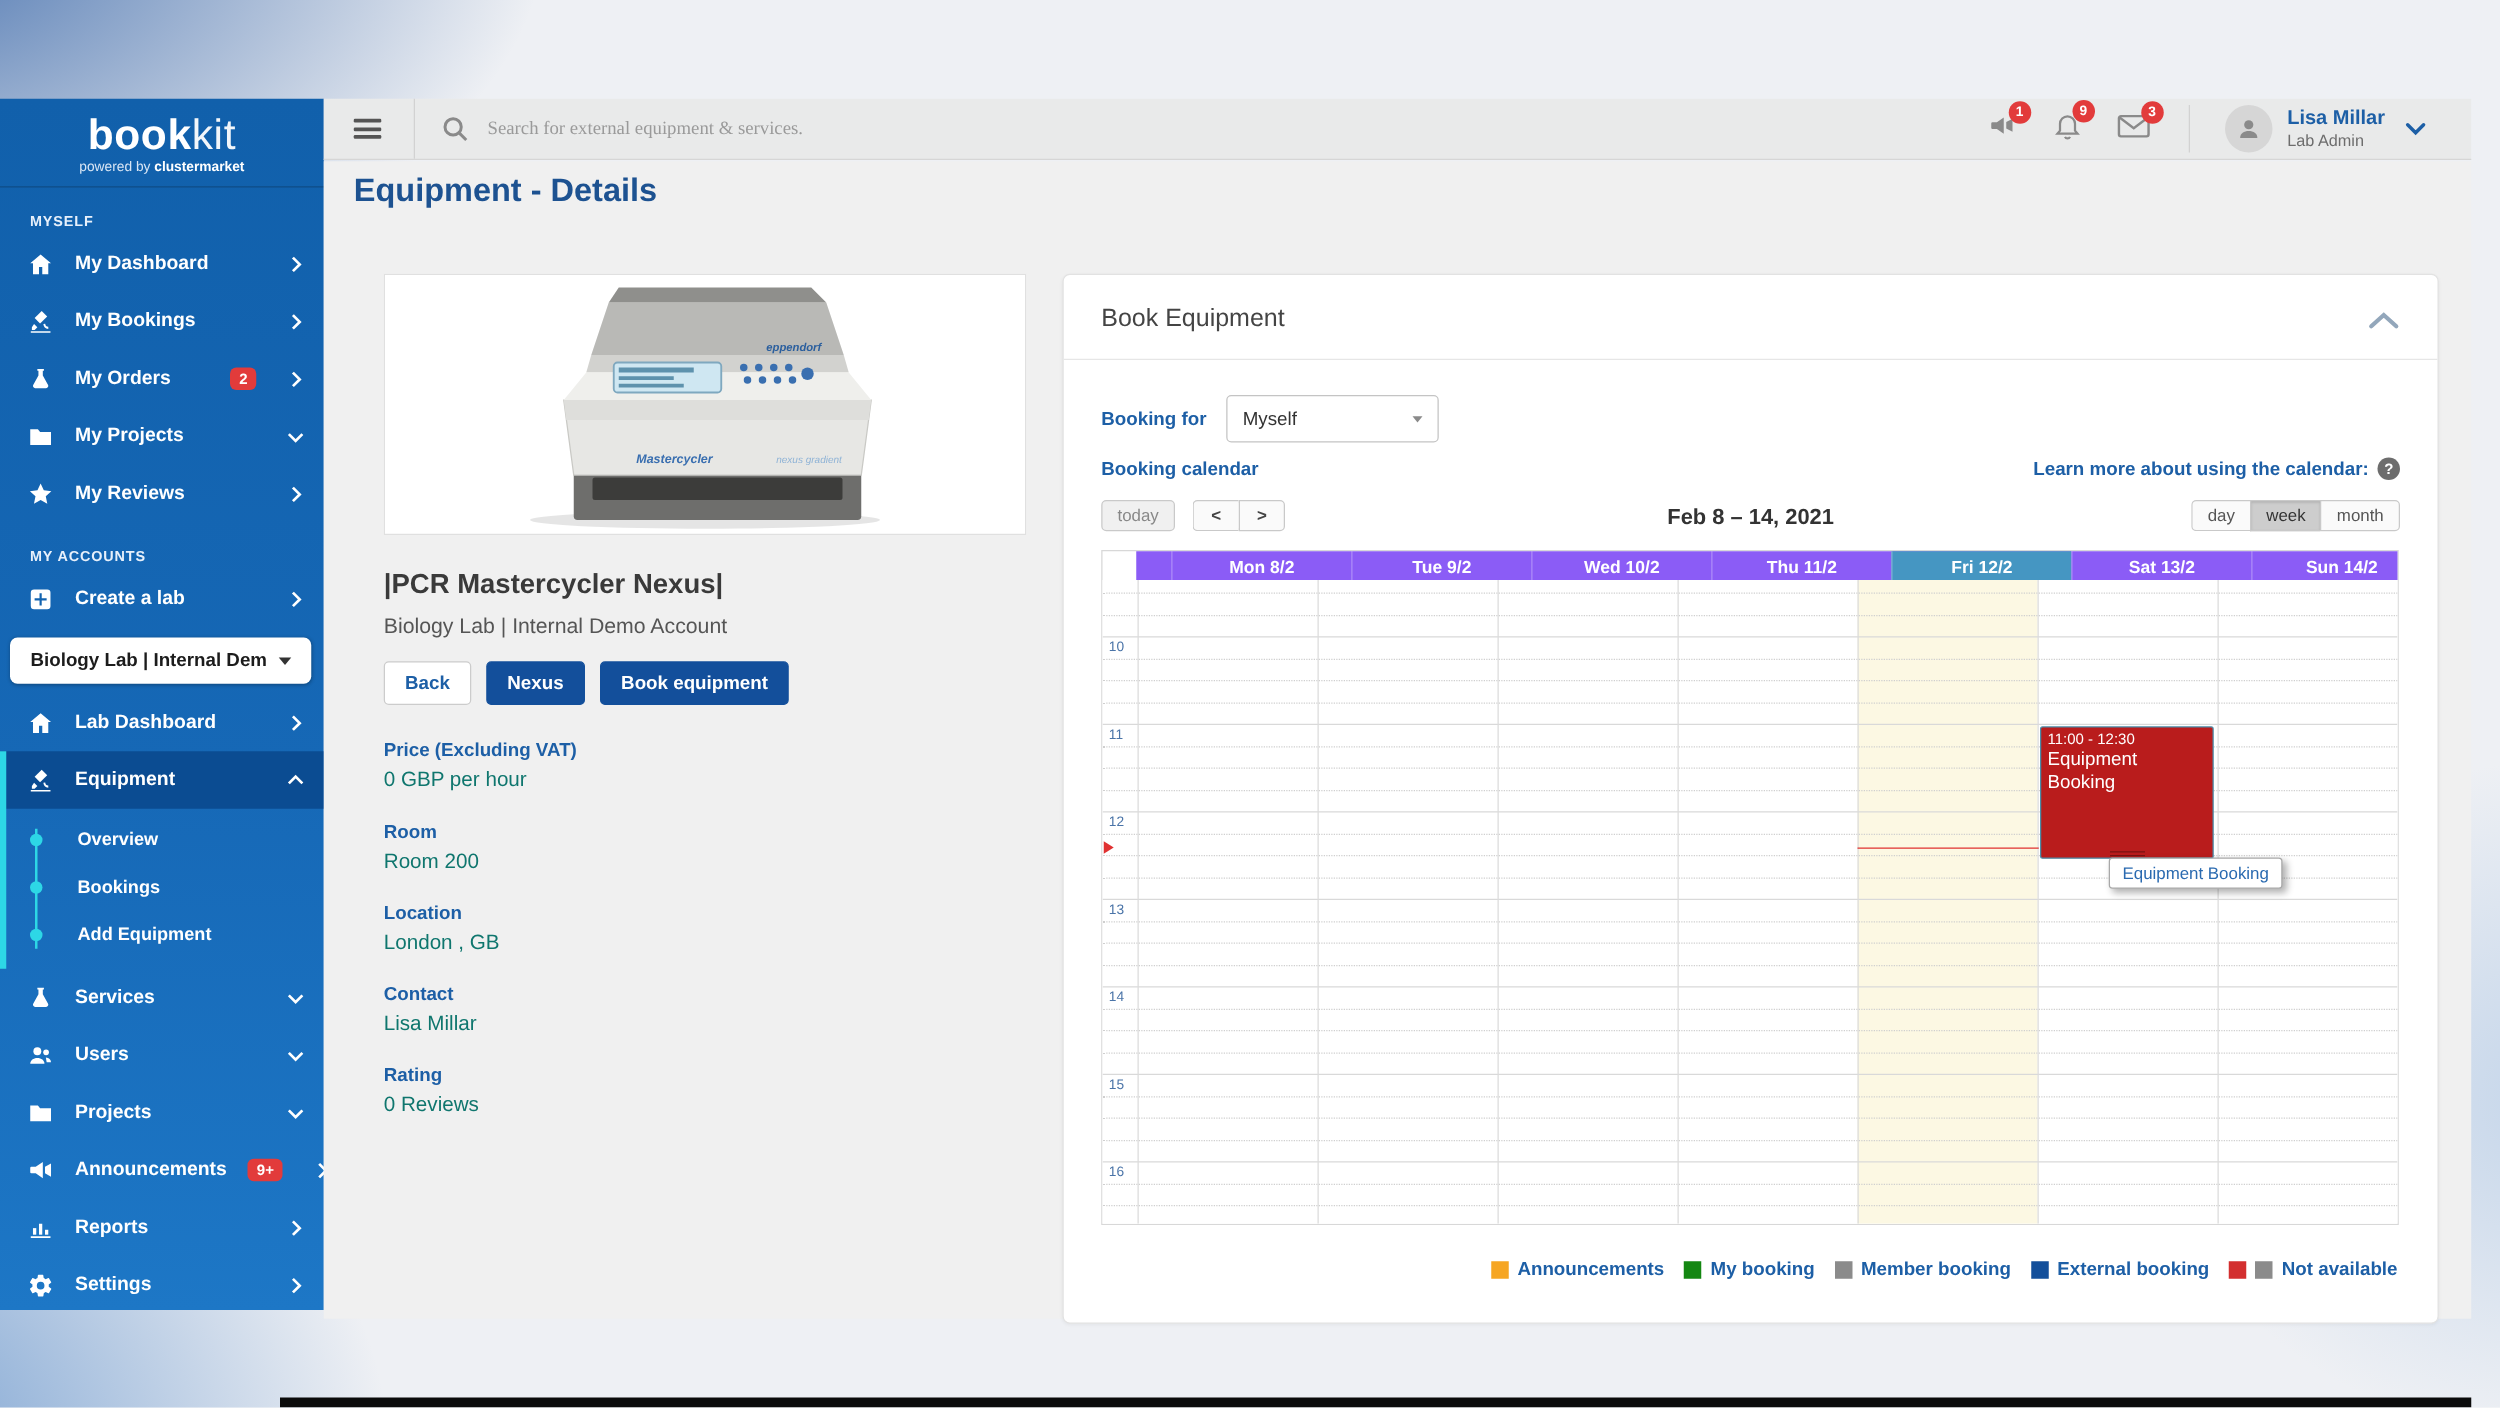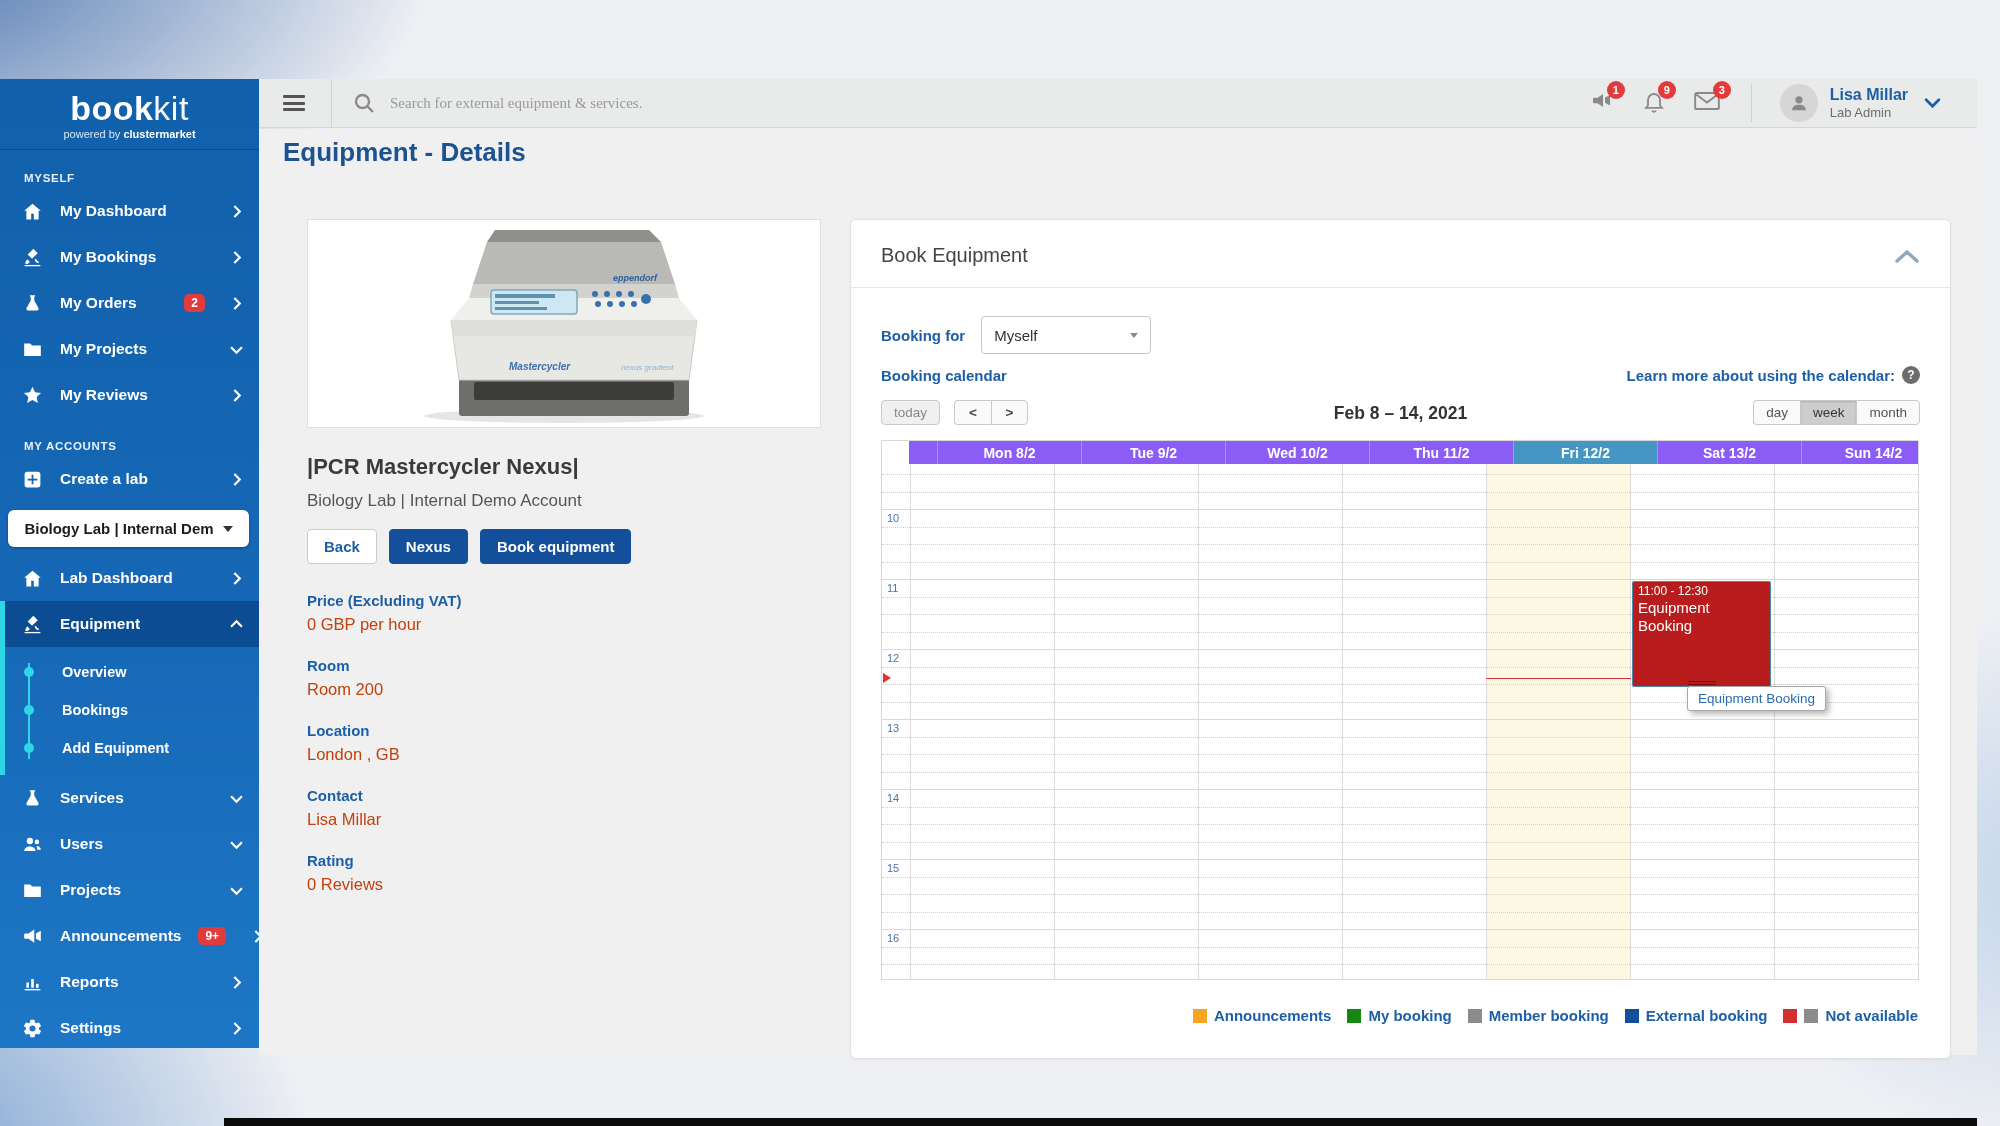--- a/index.html
+++ b/index.html
@@ -68,21 +68,21 @@
   .img-card { width:514px; height:209px; background:#fff; border:1px solid #e0e0e0; display:flex; align-items:center; justify-content:center; overflow:hidden; }
   .eq-name { margin-top:26px; font-size:22px; font-weight:700; color:#3a3a3a; }
   .eq-org { margin-top:11px; font-size:17px; color:#555; }
   .btn-row { margin-top:18px; display:flex; gap:12px; }
   .btn { font-family:inherit; font-size:15px; font-weight:700; border-radius:4px; height:35px; padding:0 16px; cursor:pointer; }
   .btn-outline { background:#fff; border:1px solid #ccc; color:#1d5fa6; }
   .btn-blue { background:#134f9b; border:1px solid #134f9b; color:#fff; }
   .fields { margin-top:28px; }
   .fgroup { margin-bottom:23px; }
   .flabel { font-size:15px; font-weight:700; color:#1d5fa6; }
-  .fvalue { margin-top:6px; font-size:16.5px; color:#c2410c; }
+  .fvalue { margin-top:6px; font-size:16.5px; color:#0f766e; }
   
   .panel { position:absolute; left:591px; top:90px; width:1101px; height:840px; background:#fff;
     border:1px solid #e2e2e2; border-radius:6px; box-shadow:0 1px 3px rgba(0,0,0,.05); }
   .panel-header { display:flex; justify-content:space-between; align-items:center; padding:24px 30px 20px; border-bottom:1px solid #e6e6e6; }
   .panel-title { font-size:20px; color:#444; }
   .row-booking-for { display:flex; align-items:center; gap:16px; margin:28px 30px 0; }
   .blue-label { font-size:15px; font-weight:700; color:#1d5fa6; }
   .select { width:170px; height:38px; border:1px solid #c4c4c4; border-radius:4px; background:#fff;
     display:flex; align-items:center; justify-content:space-between; padding:0 12px; font-size:15px; color:#333; cursor:pointer; }
   .select .sc { width:0; height:0; border-left:4px solid transparent; border-right:4px solid transparent; border-top:5px solid #8a8a8a; }

